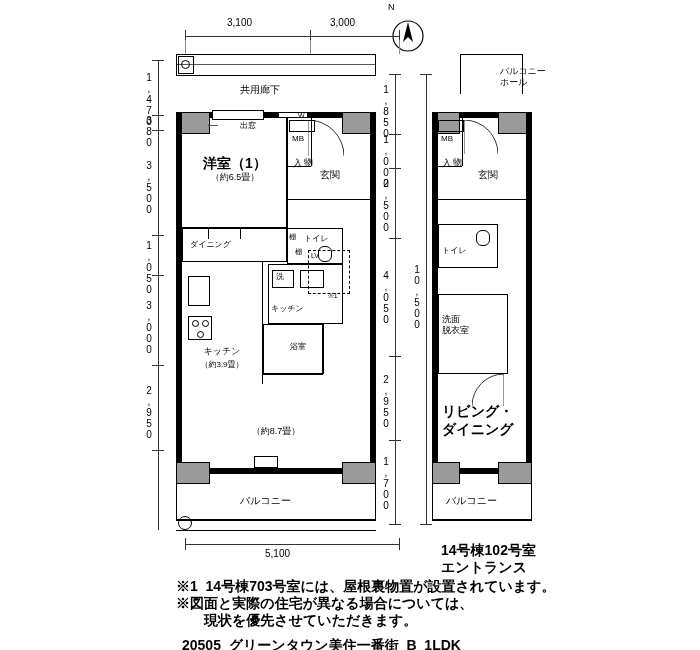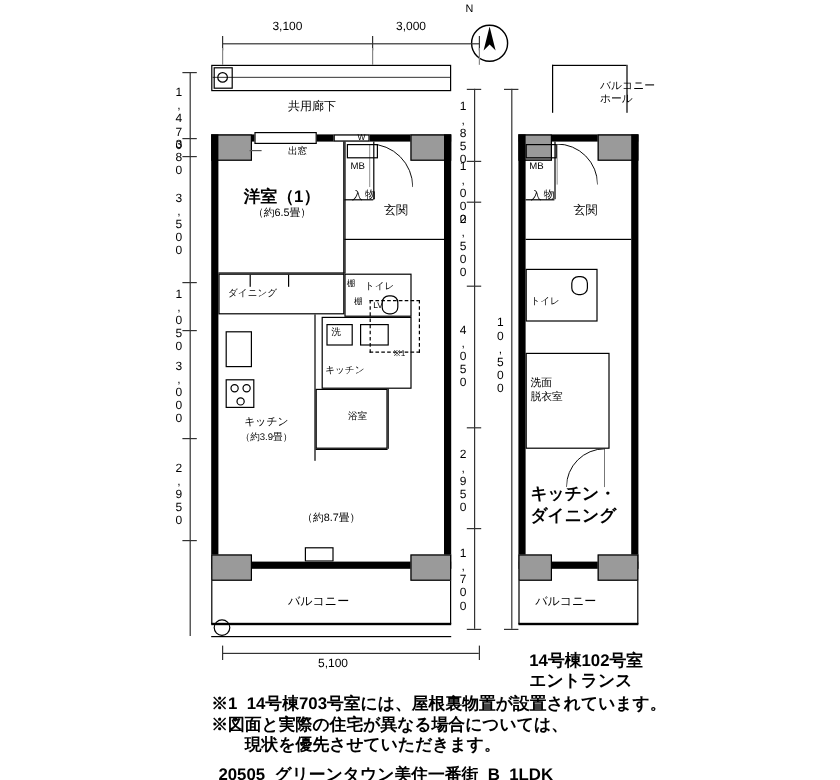--- a/index.html
+++ b/index.html
@@ -229,21 +229,21 @@
   <div class="abs" style="left:6px;top:240px;width:70px;height:80px;border:1px solid #000;box-sizing:border-box;"></div>
   <div class="abs txt9" style="left:10px;top:260px;"><span>洗面
 脱衣室</span></div>
   <div class="abs" style="left:40px;top:320px;width:32px;height:32px;">
     <svg width="32" height="32">
         <path d="M32,0 A32,32 0 0 0 0,32" fill="none" stroke="#000" stroke-width="0.8"></path>
         <line x1="32" y1="0" x2="32" y2="32" stroke="#000" stroke-width="0.8"></line>
       </svg>
   </div>
 
-  <div class="abs txt11" style="left:10px;top:348px;"><span>キッチン・
+  <div class="abs txt11" style="left:10px;top:348px;"><span>リビング・
 ダイニング</span></div>
 
   <div class="abs" style="left:0px;top:430px;width:100px;height:36px;border:1px solid #000;border-top:none;box-sizing:border-box;"></div>
   <div class="abs txt10" style="left:14px;top:440px;font-size:10px;">バルコニー</div>
   <div class="thinline" style="left:0px;top:466px;width:100px;height:1px;background:#000;"></div>
 </div>
 
 <div class="abs" style="left:185px;top:538px;width:215px;height:26px;">
   <div class="dimline" style="left:0;top:6px;width:214px;height:1px;"></div>
   <div class="tick" style="left:0;top:0px;width:1px;height:12px;"></div>

